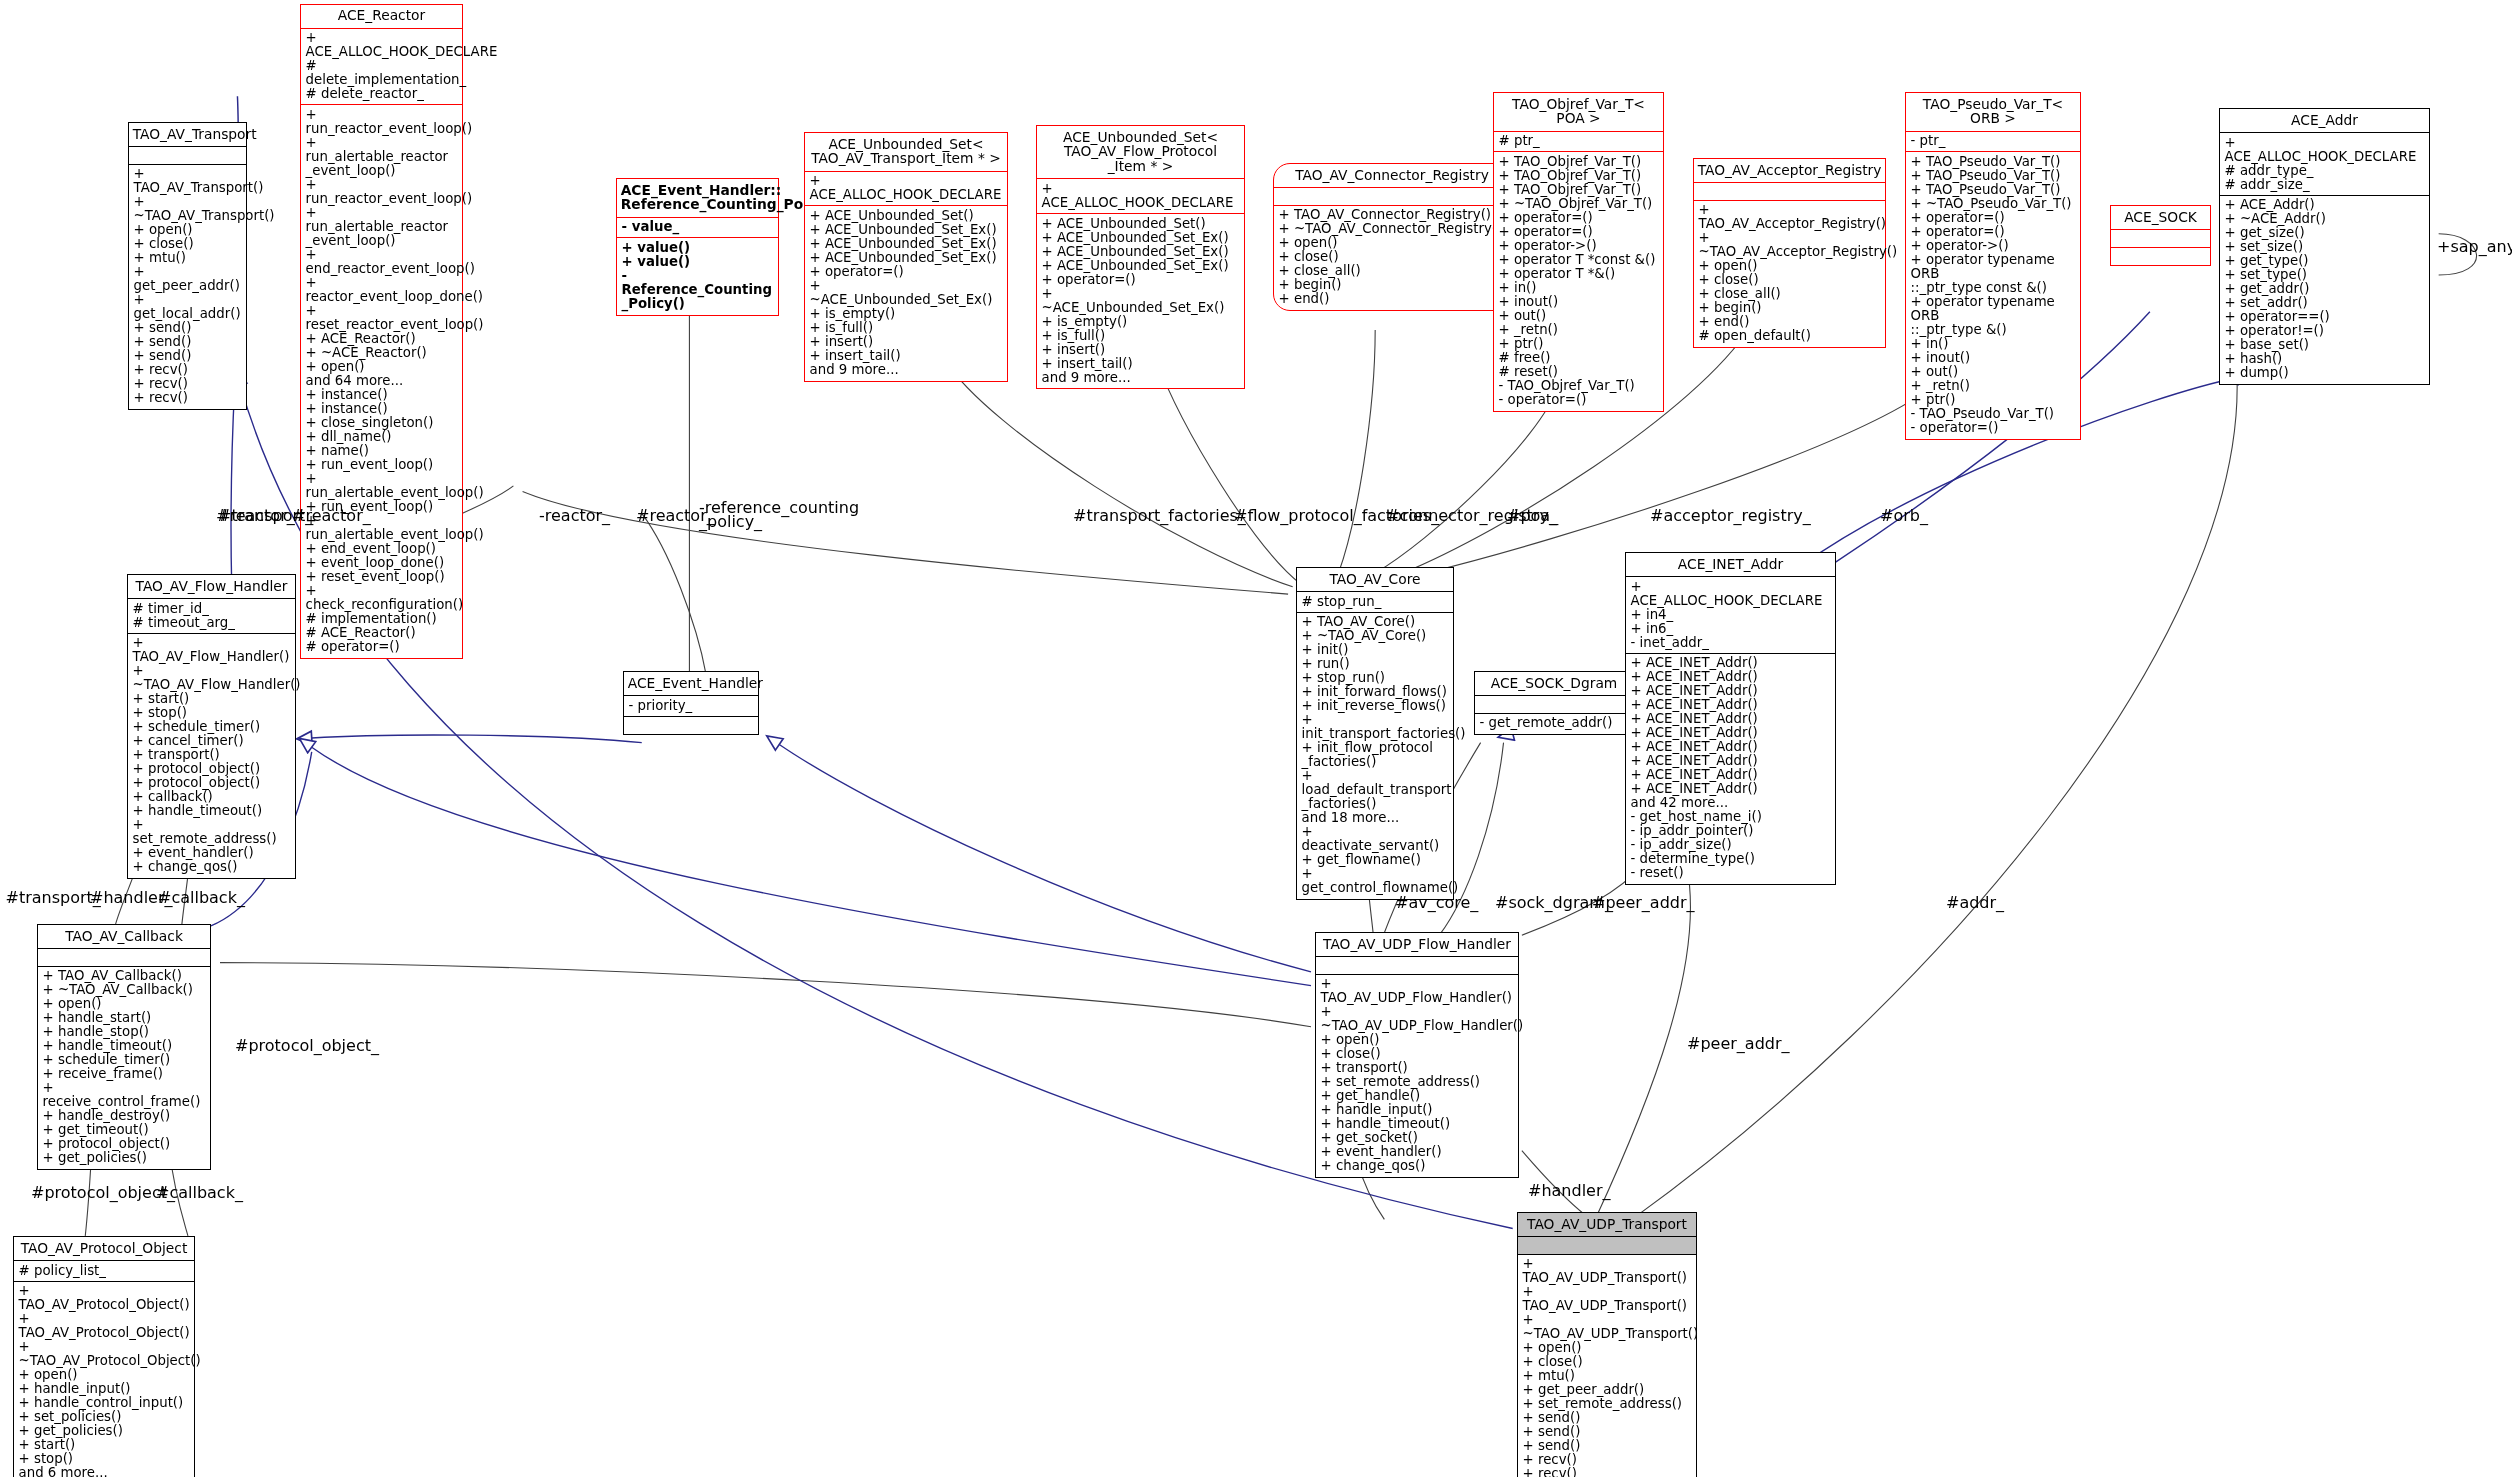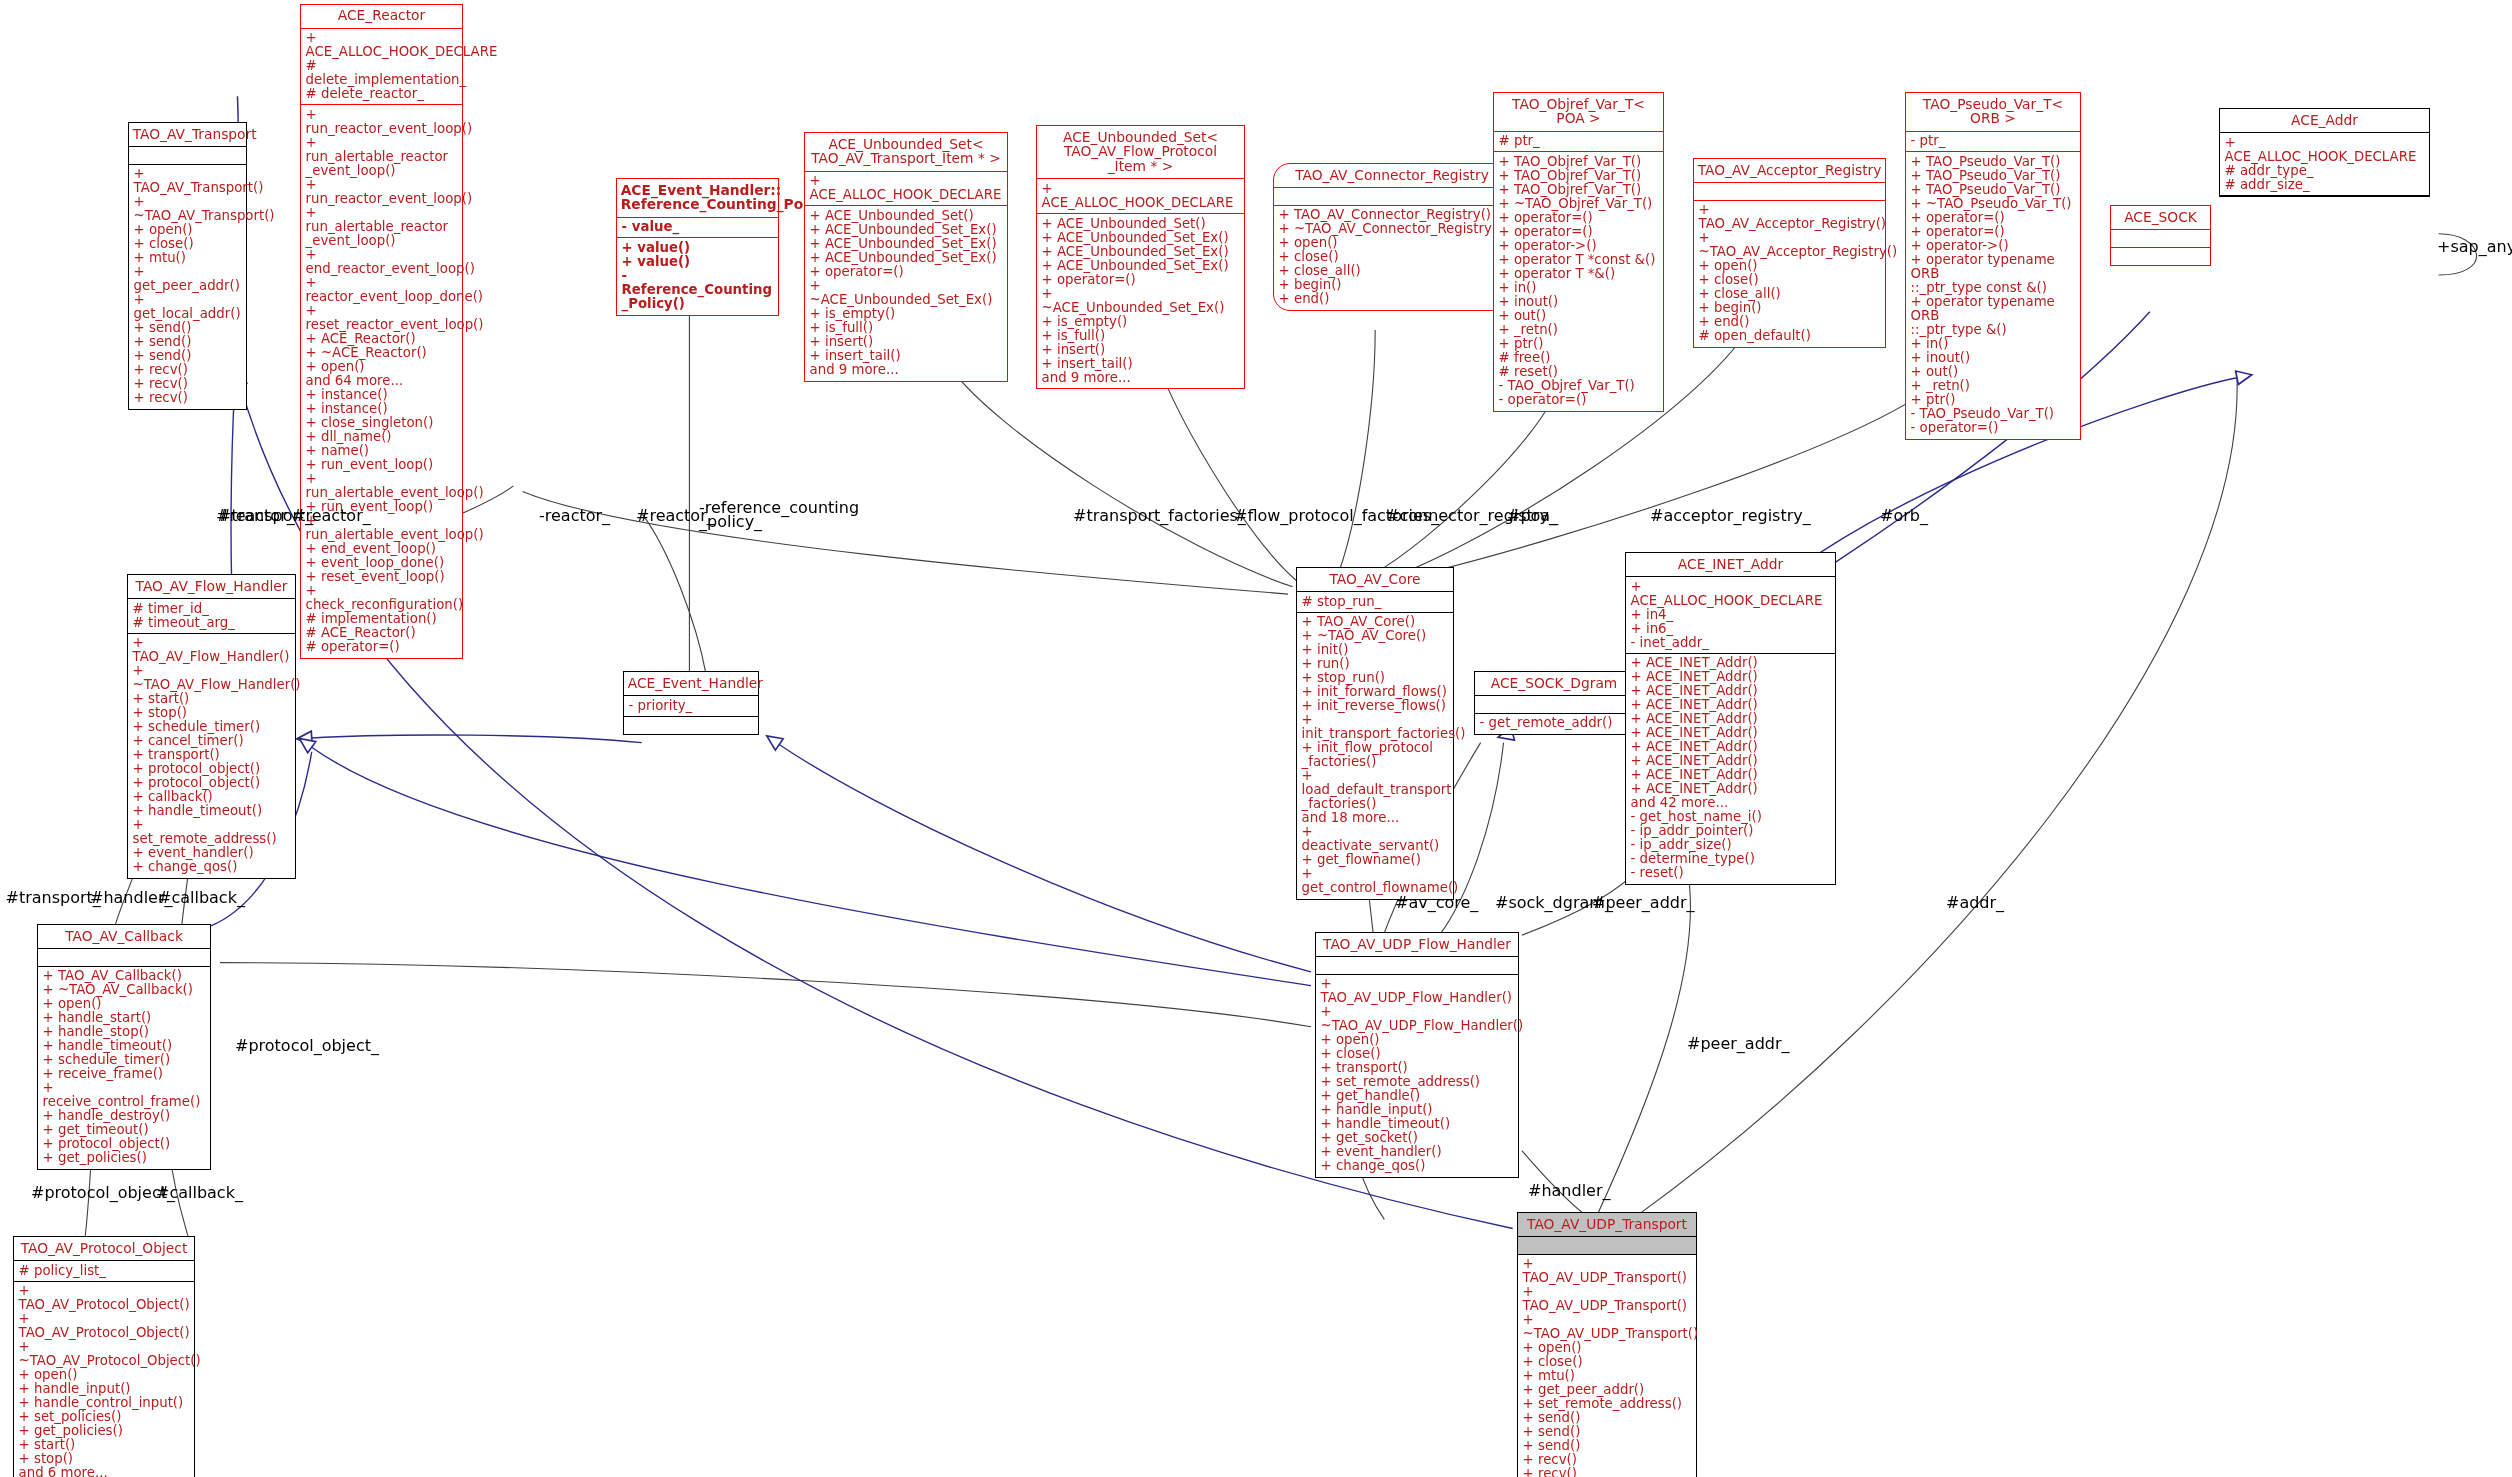--- a/index.html
+++ b/index.html
@@ -10,21 +10,21 @@
   #canvas{position:absolute;left:0;top:0;width:2512px;height:1477px;}
   svg.edges{position:absolute;left:0;top:0;width:2512px;height:1477px;pointer-events:none;}
 
   .uml{
     position:absolute;
     box-sizing:border-box;
     background:#ffffff;
     border:1.5px solid #000000;
     font-size:13.3px;
     line-height:14px;
-    color:#b91c1c;
+    color:#000000;
     z-index:5;
   }
   .uml.red{border-color:#ff0000;}
   .uml.grey{background:#c0c0c0;}
   .uml .title{
     text-align:center;
     padding:3.7px 3.7px 4.6px 3.7px;
     border-bottom:1.5px solid #000000;
     white-space:pre-line;
     font-size:13.8px;
@@ -344,20 +344,33 @@
     <div class="title">ACE_SOCK</div>
     <div class="attrs empty"></div>
     <div class="ops empty"></div>
   </div>
 
   <div class="uml" style="left:2219px;top:108px;width:211px;">
     <div class="title">ACE_Addr</div>
     <div class="attrs">+ ACE_ALLOC_HOOK_DECLARE
 # addr_type_
 # addr_size_</div>
+    <div class="ops">+ ACE_Addr()
++ ~ACE_Addr()
++ get_size()
++ set_size()
++ get_type()
++ set_type()
++ get_addr()
++ set_addr()
++ operator==()
++ operator!=()
++ base_set()
++ hash()
++ dump()</div>
   </div>
 
   <div class="uml" style="left:127px;top:574px;width:169px;">
     <div class="title">TAO_AV_Flow_Handler</div>
     <div class="attrs"># timer_id_
 # timeout_arg_</div>
     <div class="ops">+ TAO_AV_Flow_Handler()
 + ~TAO_AV_Flow_Handler()
 + start()
 + stop()

